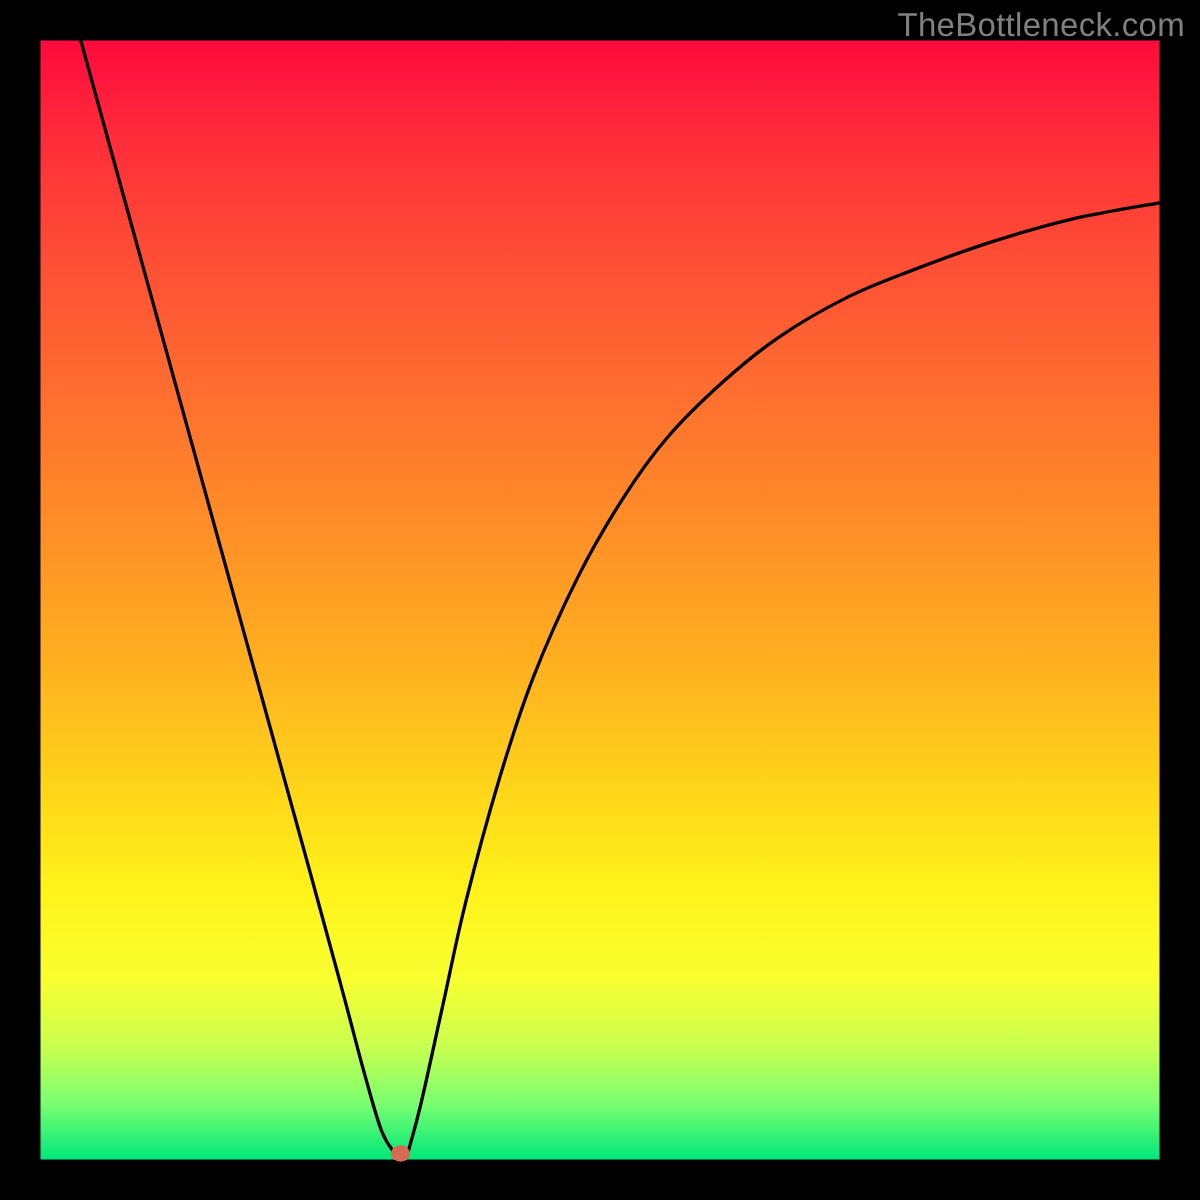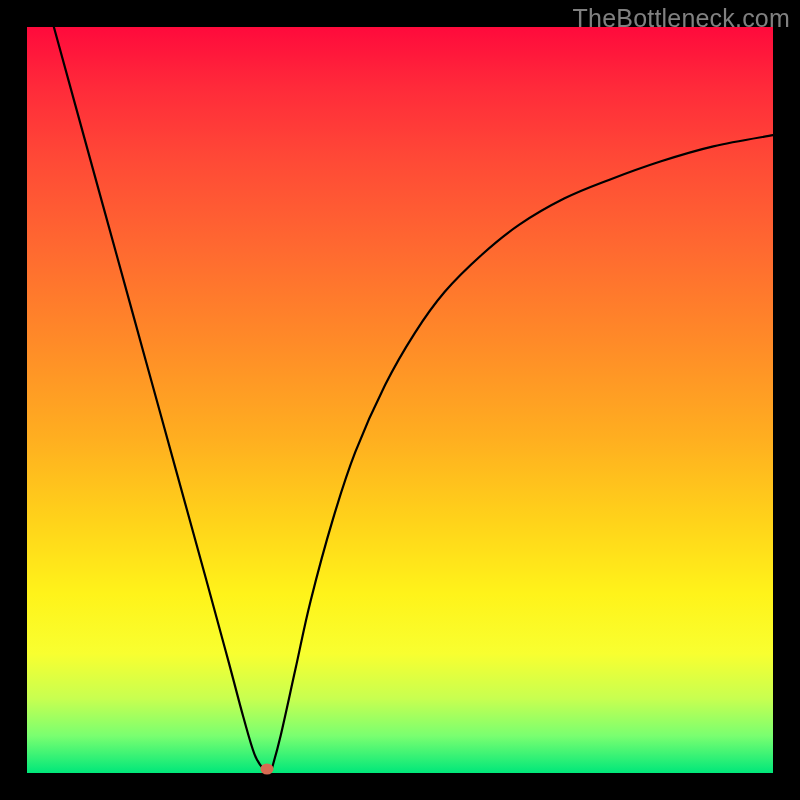--- a/index.html
+++ b/index.html
@@ -38,21 +38,21 @@
       #c8ff50 90%,
       #7aff70 95%,
       #00e77a 100%
     );
   }
   .watermark {
     position: absolute;
     top: 4px;
     right: 10px;
     color: #808080;
-    font-size: 25px;
+    font-size: 22px;
     font-weight: 500;
     letter-spacing: 0.2px;
     user-select: none;
   }
   svg.curve {
     position: absolute;
     left: 0;
     top: 0;
     width: 746px;
     height: 746px;

